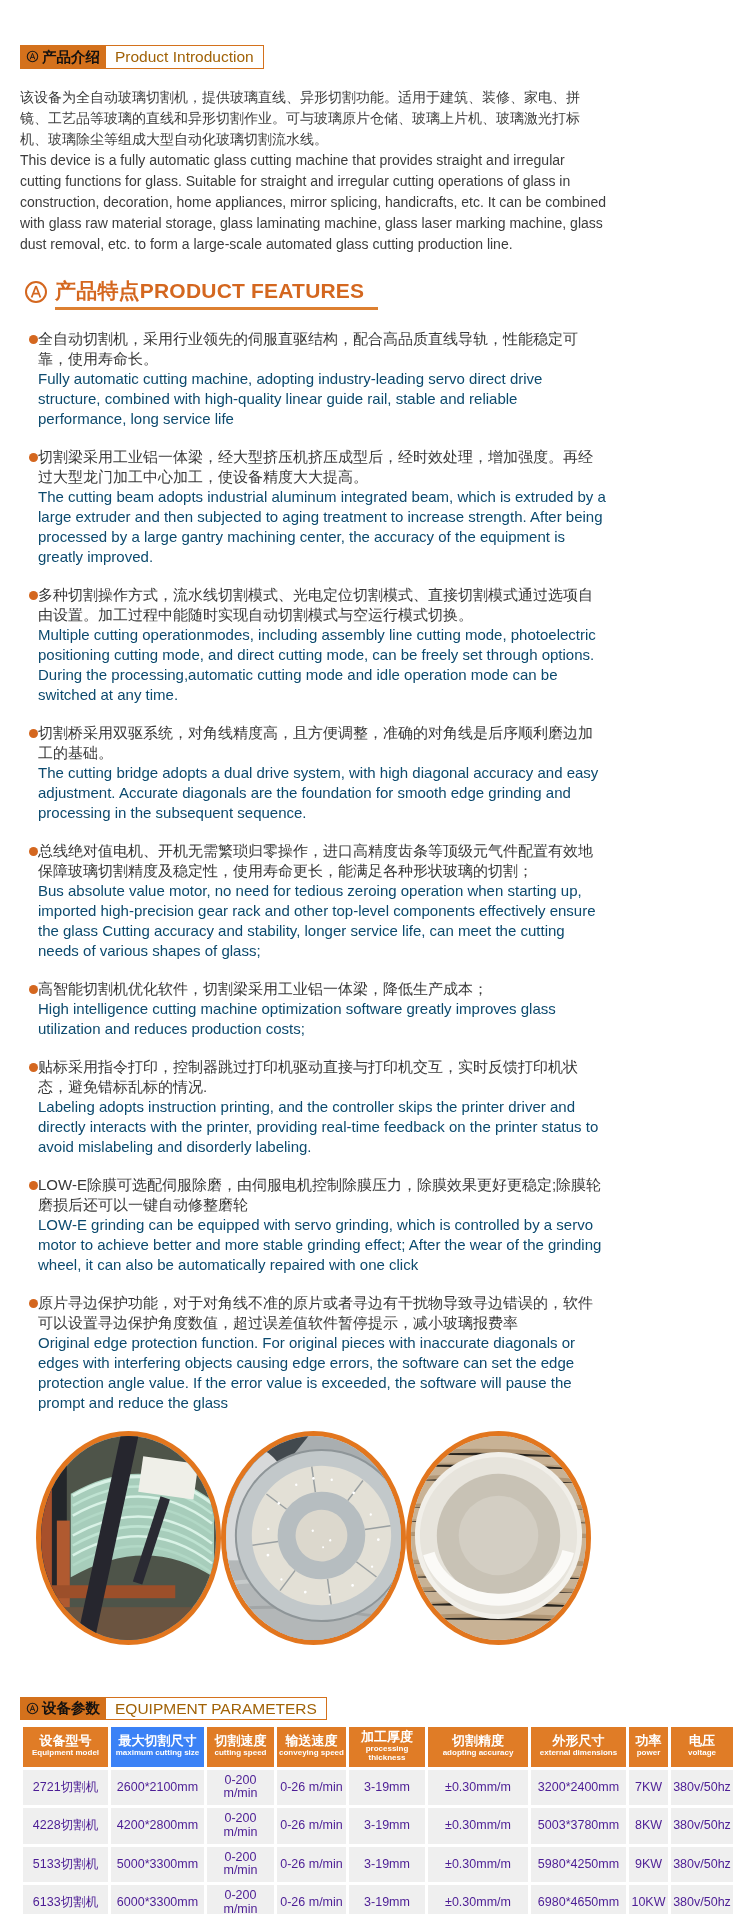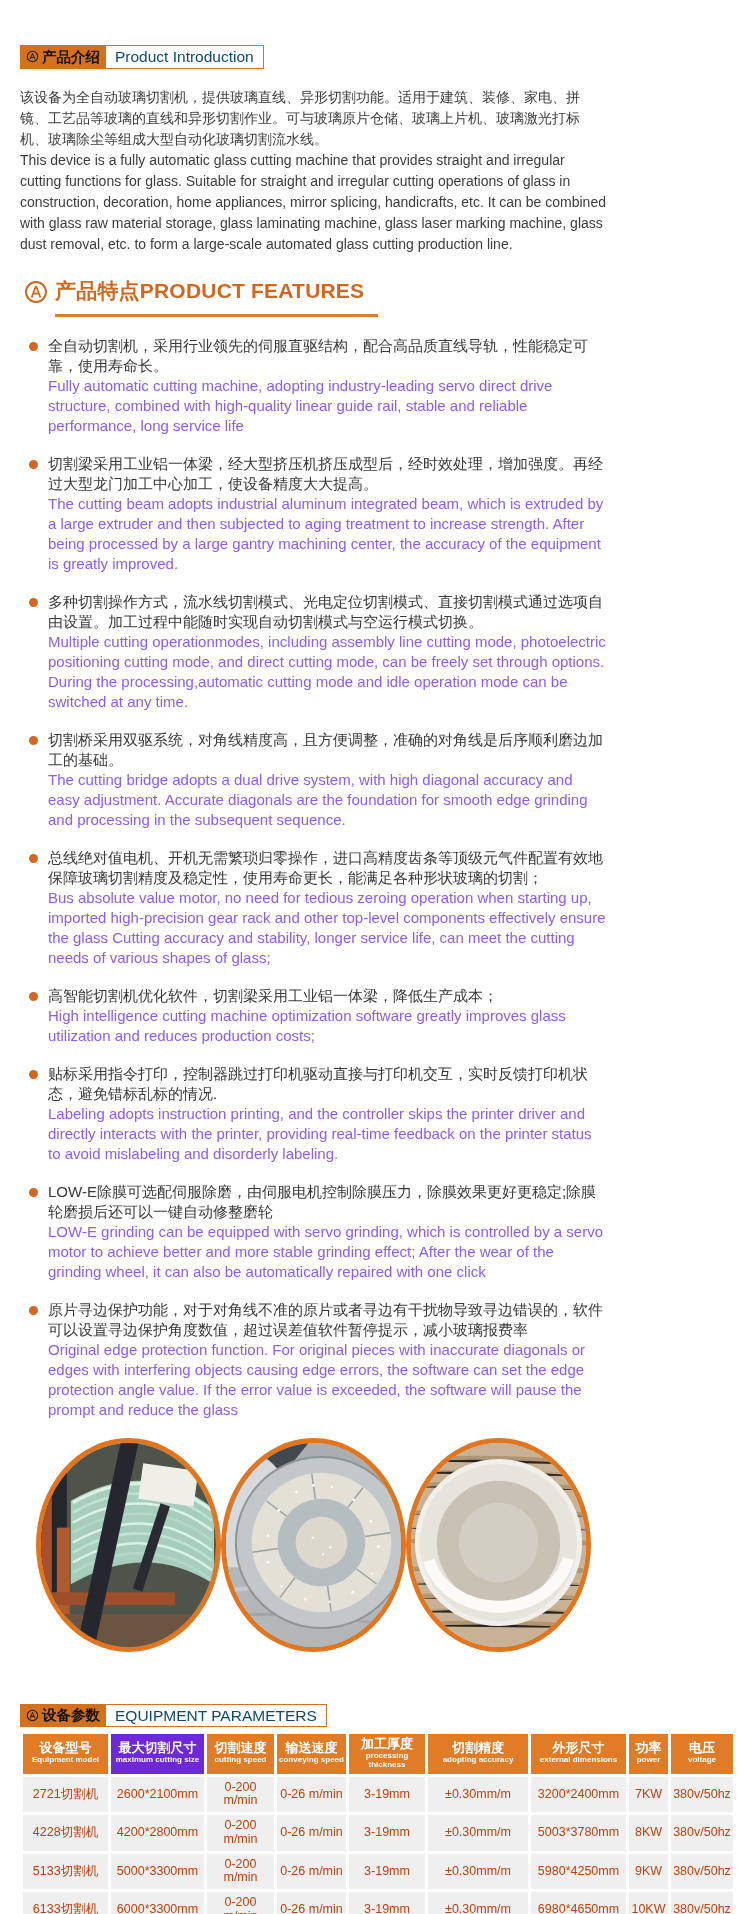--- a/index.html
+++ b/index.html
@@ -6,57 +6,57 @@
   body{
     width:750px;height:1914px;overflow:hidden;background:#ffffff;
     font-family:"Liberation Sans","DejaVu Sans",sans-serif;color:#3d3d3d;
   }
   .page{box-sizing:border-box;width:627px;padding:45px 20px 0 20px;}
 
   
   .sec-header{display:inline-flex;align-items:stretch;border:1px solid #d4711c;background:#fff;}
   .sec-zh{background:#d4711c;color:#151210;font-weight:bold;font-size:14.5px;
           display:flex;align-items:center;gap:3px;padding:3px 6px 3px 5px;line-height:1;}
-  .sec-en{color:#0c4a6e;font-size:15.5px;padding:3px 9px;display:flex;align-items:center;line-height:1;}
+  .sec-en{color:#a16207;font-size:15.5px;padding:3px 9px;display:flex;align-items:center;line-height:1;}
   .logo-icon{display:inline-flex;width:13px;height:13px;}
   .logo-icon svg{width:100%;height:100%;}
 
   
   .intro{margin-top:18px;font-size:14px;line-height:21px;color:#3c3c3c;}
   .intro p{margin:0;}
 
   
   .features-title{margin-top:24px;display:flex;align-items:flex-start;gap:7px;margin-left:4px;}
   .ring-icon{width:24px;height:24px;margin-top:1px;}
   .ring-icon svg{width:100%;height:100%;}
   .features-title-text{color:#d4671f;font-size:21px;font-weight:bold;letter-spacing:.2px;
-          border-bottom:3px solid #dd8031;padding-bottom:12px;padding-right:14px;line-height:1.1;}
+          border-bottom:3px solid #dd8031;padding-bottom:5px;padding-right:14px;line-height:1.1;}
 
   
   .features-list{list-style:none;margin:19px 0 0 0;padding:0;font-size:15px;line-height:20px;}
-  .features-list li{display:flex;gap:10px;margin-bottom:18px;}
+  .features-list li{display:flex;margin-bottom:18px;}
   .dot{flex:0 0 auto;width:9px;height:9px;border-radius:50%;background:#d4671f;margin-top:6px;margin-left:9px;}
   .ft p{margin:0;}
   .ft .zh{color:#383838;}
-  .ft .en{color:#8b5cf6;}
+  .ft .en{color:#0c4a6e;}
 
   
   .gallery{display:flex;justify-content:space-between;margin:16px 16px 0 16px;}
   .oval{width:198px;height:204px;border:5px solid #e2761e;border-radius:50%;overflow:hidden;background:#ddd;}
   .oval svg{width:100%;height:100%;display:block;}
 
   .params-header-wrap{margin-top:52px;}
 
   
   table.params{width:710px;margin-top:4px;border-collapse:separate;border-spacing:3px;table-layout:fixed;}
   table.params th{background:#e07c26;color:#fff;padding:3px 1px 4px 1px;vertical-align:middle;}
-  table.params th.max{background:#6d28d9;}
+  table.params th.max{background:#3b82f6;}
   .th-zh{font-size:13px;font-weight:bold;line-height:1.15;}
   .th-en{font-size:8px;font-weight:bold;line-height:1.1;}
-  table.params td{background:#efefef;font-size:12.5px;text-align:center;padding:4px 1px;color:#c2410c;line-height:1.1;}
+  table.params td{background:#efefef;font-size:12.5px;text-align:center;padding:4px 1px;color:#4c1d95;line-height:1.1;}
 </style>
 </head>
 <body>
 
 <div class="page">
 
   
   <div class="sec-header">
     <span class="sec-zh">
       <span class="logo-icon">

